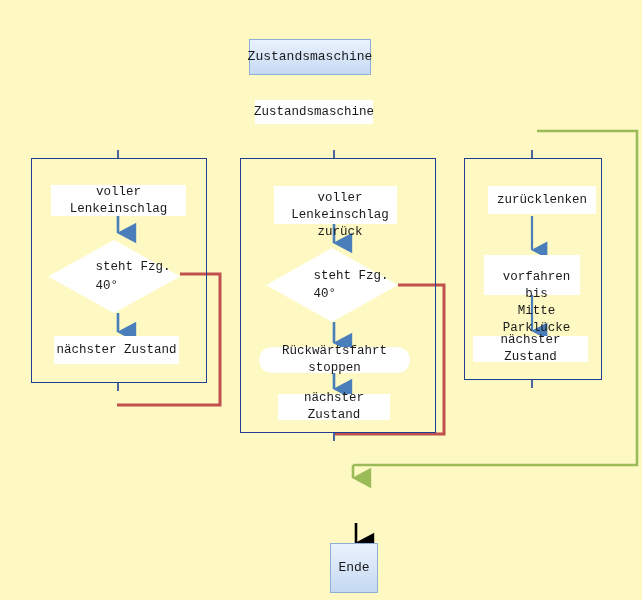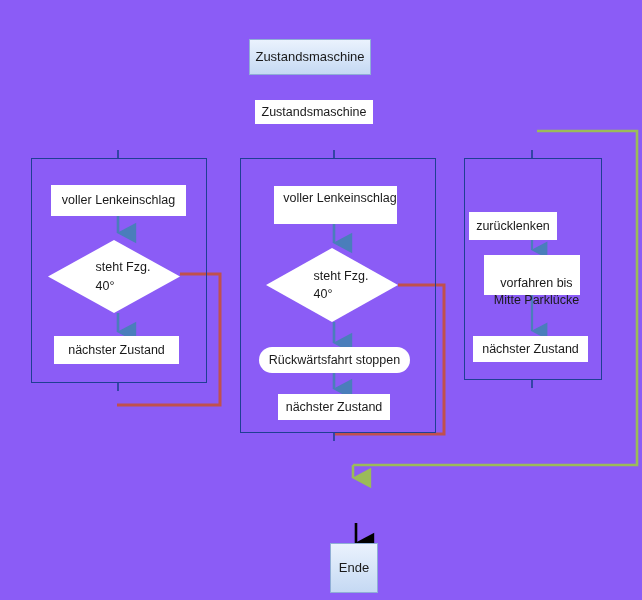--- a/index.html
+++ b/index.html
@@ -4,23 +4,23 @@
 <style>
   html, body {
     margin: 0;
     padding: 0;
     background: #000000;
   }
   #canvas {
     position: relative;
     width: 642px;
     height: 600px;
-    background: #8b5cf6;
+    background: #fef9c3;
     overflow: hidden;
-    font-family: Liberation Sans, sans-serif;
+    font-family: Liberation Mono, monospace;
   }
   .node {
     position: absolute;
     box-sizing: border-box;
     display: flex;
     align-items: center;
     justify-content: center;
     text-align: center;
     color: #1a1a1a;
     font-size: 12.5px;
@@ -181,45 +181,46 @@
       <span>40°</span>
     </div>
   </div>
 
   <div class="node proc" style="left:54px; top:336px; width:125px; height:28px;">
     <span>nächster Zustand</span>
   </div>
 
   <div class="node proc proc-left" style="left:274px; top:186px; width:123px; height:38px; display:block; padding-top:4px;">
     <div>voller Lenkeinschlag</div>
+    <div>zurück</div>
   </div>
 
   <div class="diamond" style="left:266px; top:248px; width:132px; height:74px;">
     <svg width="132" height="74" viewBox="0 0 132 74">
       <polygon points="66,0 132,37 66,74 0,37" fill="#ffffff"></polygon>
     </svg>
     <div class="dlabel">
       <span>steht Fzg.</span>
       <span>40°</span>
     </div>
   </div>
 
   <div class="node proc" style="left:259px; top:347px; width:151px; height:26px;border-radius:13px;">
     <span>Rückwärtsfahrt stoppen</span>
   </div>
 
   <div class="node proc" style="left:278px; top:394px; width:112px; height:26px;">
     <span>nächster Zustand</span>
   </div>
 
-  <div class="node proc" style="left:469px; top:186px; width:88px; height:28px;margin-top:26px;">
+  <div class="node proc" style="left:488px; top:186px; width:108px; height:28px;">
     <span>zurücklenken</span>
   </div>
 
-  <div class="node proc proc-left" style="left:484px; top:255px; width:96px; height:40px; display:block; padding-top:20px;">
+  <div class="node proc proc-left" style="left:484px; top:255px; width:96px; height:40px; display:block; padding-top:14px;">
     <div>vorfahren bis</div>
     <div>Mitte Parklücke</div>
   </div>
 
   <div class="node proc" style="left:473px; top:336px; width:115px; height:26px;">
     <span>nächster Zustand</span>
   </div>
 
 
   <div class="node term" style="left:330px; top:543px; width:48px; height:50px;">

